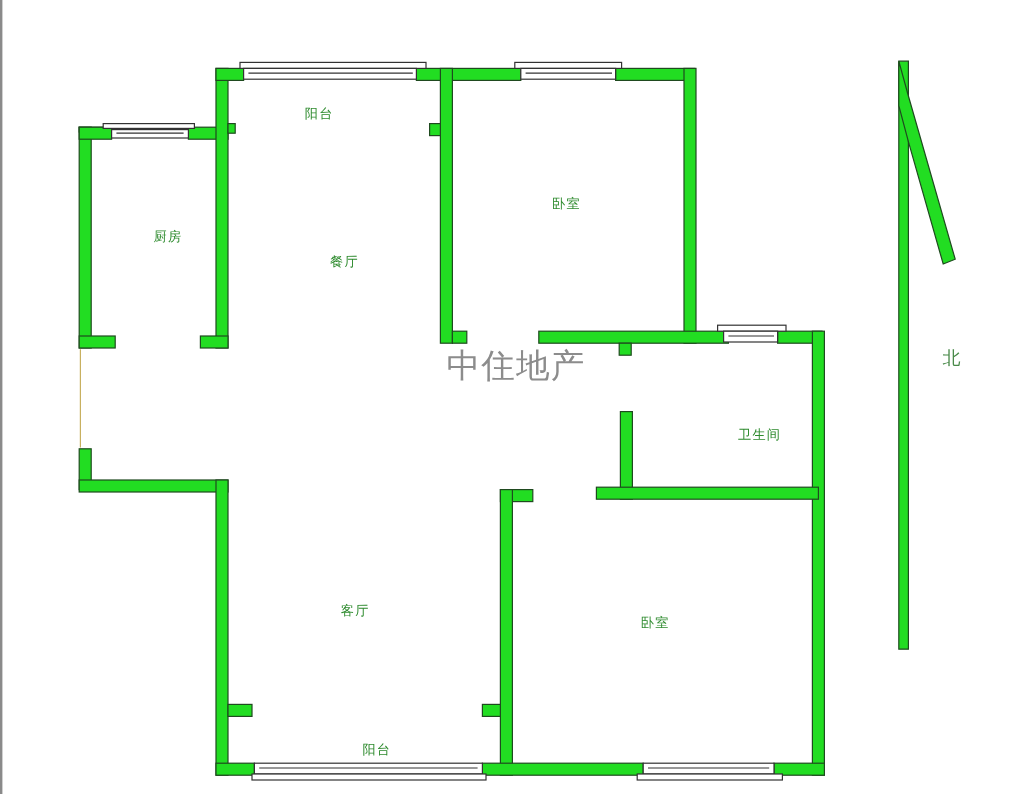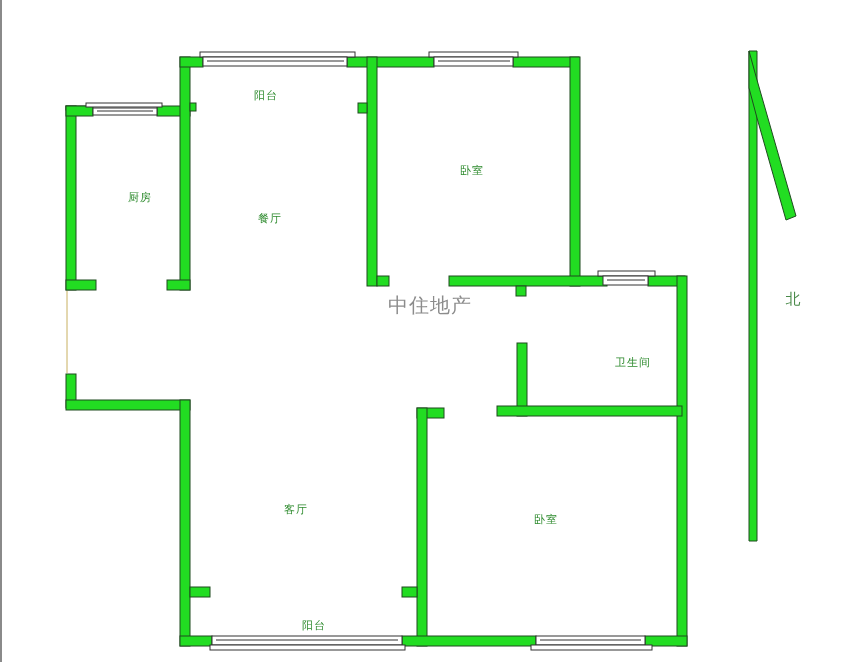--- a/index.html
+++ b/index.html
@@ -1,20 +1,20 @@
 <!DOCTYPE html>
 <html><head>
 <meta charset="utf-8">
 <style>
   html, body { margin: 0; padding: 0; background: #ffffff; }
   body { width: 845px; height: 662px; position: relative; overflow: hidden; font-family: "DejaVu Sans", sans-serif; }
   .left-edge { position: absolute; left: 0; top: 0; width: 2px; height: 662px; background: #8a8a8a; }
   svg.plan { position: absolute; left: 0; top: 0; }
   .room-label { position: absolute; color: #2e8b2e; font-size: 11px; white-space: nowrap; transform: translate(-50%, -50%); letter-spacing: 1px; }
-  .watermark { position: absolute; color: #8c8c8c; font-size: 20px; font-family: "DejaVu Serif", serif; white-space: nowrap; transform: translate(-50%, -50%); letter-spacing: 1px; }
+  .watermark { position: absolute; color: #8c8c8c; font-size: 28px; font-family: "DejaVu Serif", serif; white-space: nowrap; transform: translate(-50%, -50%); letter-spacing: 1px; }
   .north-label { position: absolute; color: #4a8a4a; font-size: 15px; transform: translate(-50%, -50%); }
 </style>
 </head>
 <body>
 
 <div class="left-edge"></div>
 
 <svg class="plan" width="845" height="662" viewBox="0 0 845 662">
   <g fill="#22dd22" stroke="#1f4a1f" stroke-width="1">
 
@@ -87,21 +87,21 @@
 
   <g fill="#22dd22" stroke="#1f4a1f" stroke-width="1">
     <polygon points="749,51 757,51 757,541 749,541"></polygon>
     <polygon points="749,51 757,80 796,216 786,220 757,118 749,88"></polygon>
   </g>
 </svg>
 
 <div id="labels">
     <div class="room-label" style="left: 266px; top: 95px;">阳台</div>
     <div class="room-label" style="left: 119px; top: 197px; margin-left: 21px;">厨房</div>
-    <div class="room-label" style="left: 270px; top: 218px;">餐厅</div>
+    <div class="room-label" style="left: 287px; top: 218px;">餐厅</div>
     <div class="room-label" style="left: 472px; top: 170px;">卧室</div>
     <div class="room-label" style="left: 633px; top: 362px;">卫生间</div>
     <div class="room-label" style="left: 296px; top: 509px; font-family: Liberation Serif, serif;">客厅</div>
     <div class="room-label" style="left: 546px; top: 519px;">卧室</div>
     <div class="room-label" style="left: 314px; top: 625px;">阳台</div>
   </div>
 
 <div class="watermark" style="left:430px; top:305px;">中住地产</div>
 <div class="north-label" style="left:793px; top:299px;">北</div>
 

